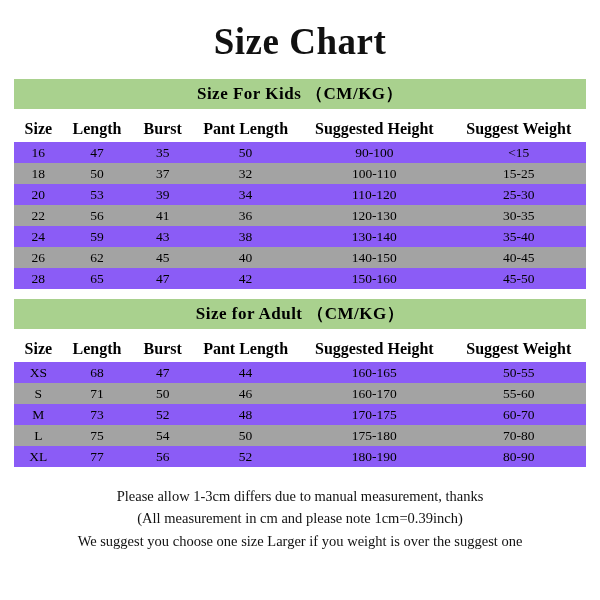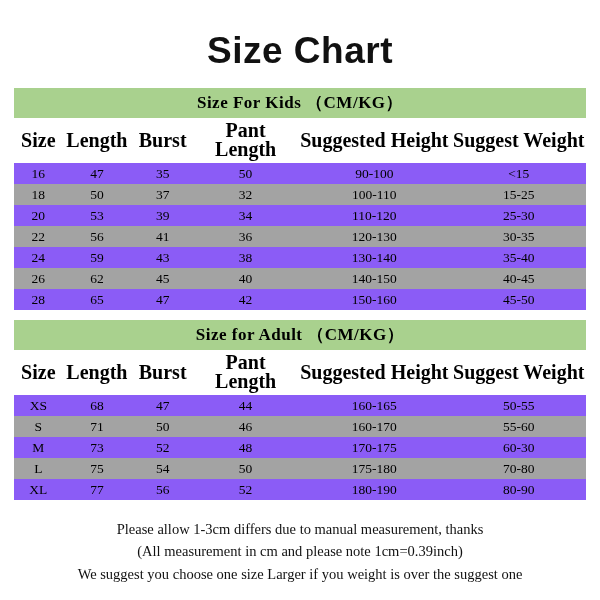--- a/index.html
+++ b/index.html
@@ -16,25 +16,25 @@
   }
   .page {
     width: 600px;
     height: 600px;
     box-sizing: border-box;
     padding: 0;
     position: relative;
   }
   .title {
     text-align: center;
-    font-family: Liberation Sans, sans-serif;
+    font-family: Liberation Serif, serif;
     font-weight: bold;
     font-size: 37px;
     letter-spacing: 0.5px;
-    margin: 30px 0 16px 0;
+    margin: 20px 0 16px 0;
     color: #111;
   }
   .tbl-wrap {
     margin: 0 14px;
   }
   table {
     width: 100%;
     border-collapse: collapse;
     table-layout: fixed;
     font-size: 13.5px;
@@ -47,23 +47,23 @@
   }
   .band {
     background: #a9d18e;
     font-weight: bold;
     font-size: 17px;
     padding: 5px 0 6px 0;
     letter-spacing: 0.5px;
   }
   .hdr td {
     font-weight: bold;
-    font-size: 20px;
+    font-size: 16px;
     background: #ffffff;
-    padding: 3px 0 4px 0;
+    padding: 10px 0 4px 0;
   }
   .row-alt td {
     background: #8b5cf6;
   }
   .row-plain td {
     background: #a3a3a3;
   }
   tbody tr td {
     height: 19px;
     line-height: 19px;
@@ -217,21 +217,21 @@
           <td>46</td>
           <td>160-170</td>
           <td>55-60</td>
         </tr>
         <tr class="row-alt">
           <td>M</td>
           <td>73</td>
           <td>52</td>
           <td>48</td>
           <td>170-175</td>
-          <td>60-30</td>
+          <td>60-70</td>
         </tr>
         <tr class="row-plain">
           <td>L</td>
           <td>75</td>
           <td>54</td>
           <td>50</td>
           <td>175-180</td>
           <td>70-80</td>
         </tr>
         <tr class="row-alt">

